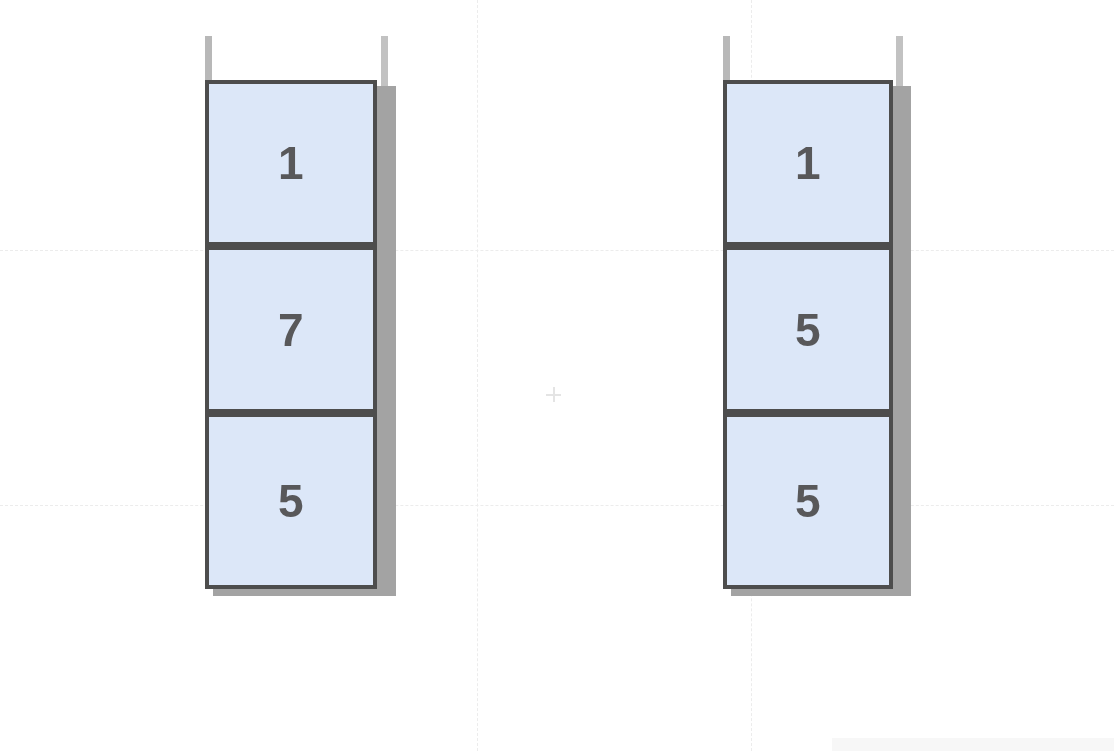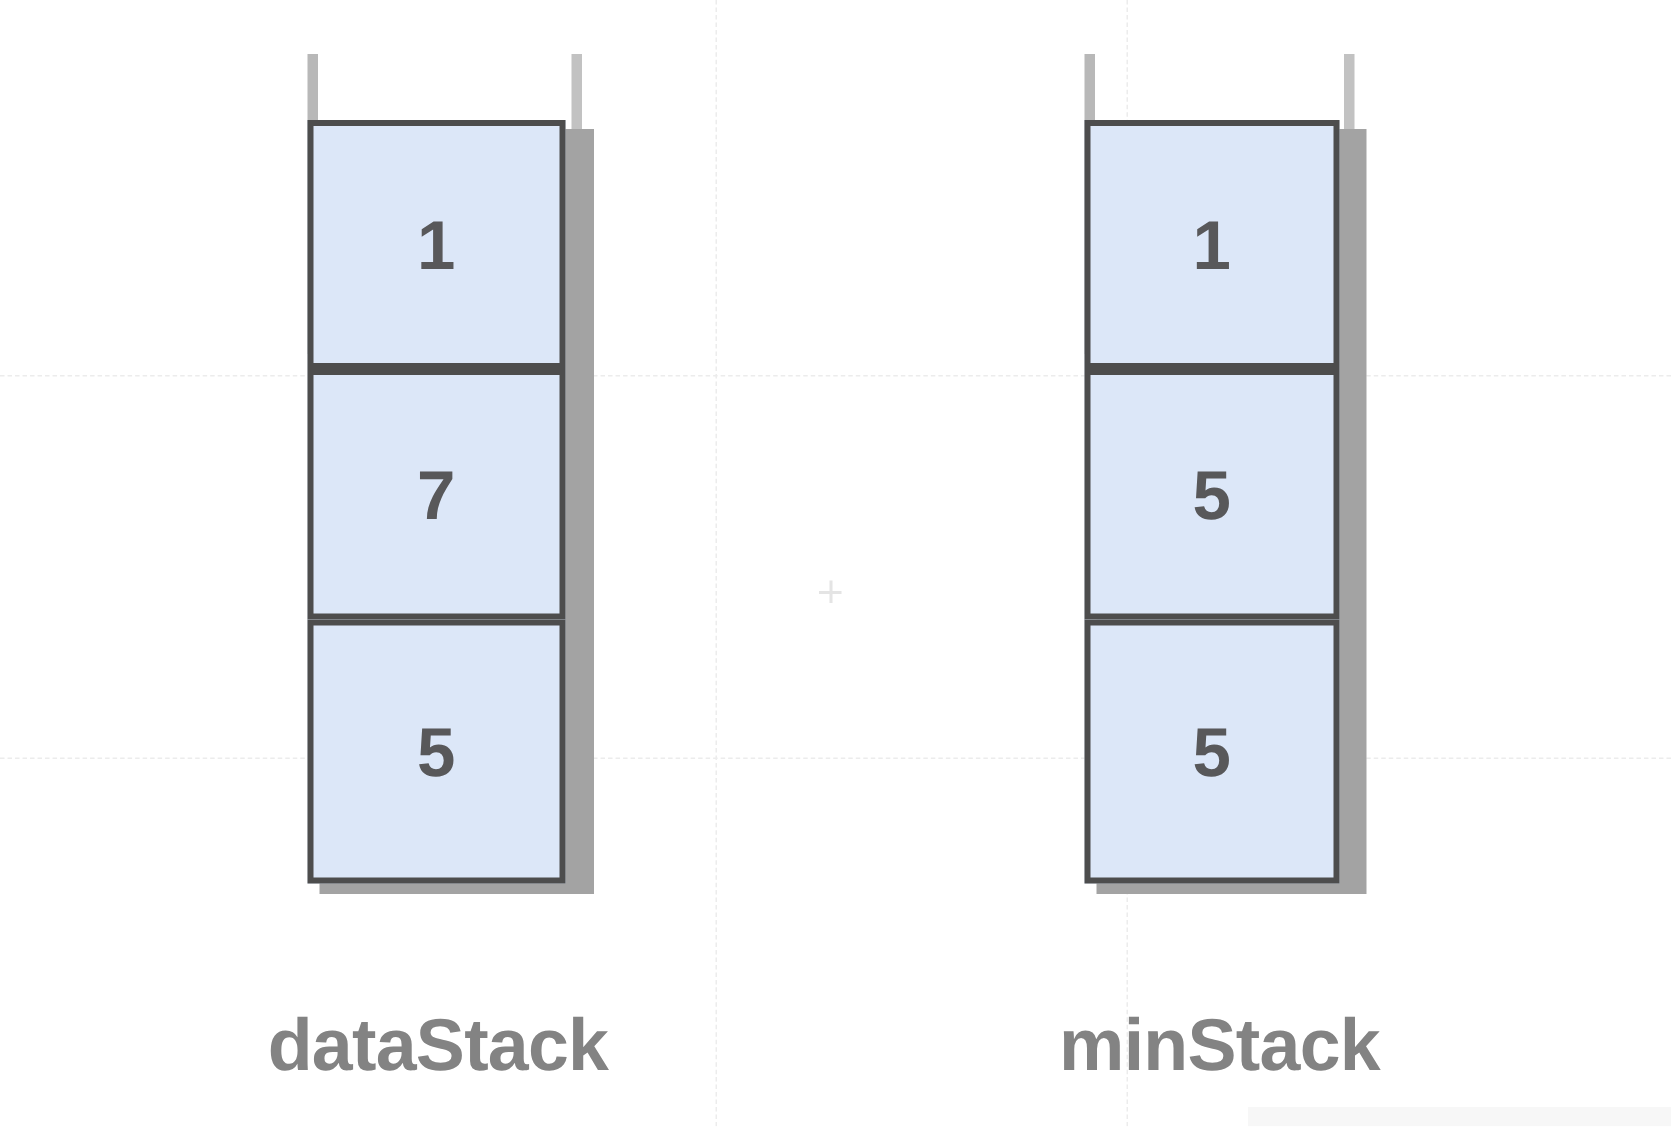--- a/index.html
+++ b/index.html
@@ -136,31 +136,29 @@
 
     <div class="stack-shadow" style="left:8px; top:50px; width:183px; height:510px;"></div>
 
     <div class="cell-column" style="left:0px; top:44px; width:172px;">
       <div class="cell" style="height:166px;">1</div>
       <div class="cell sep" style="height:167px;">7</div>
       <div class="cell sep" style="height:176px;">5</div>
     </div>
   </div>
 
-  <div class="stack-label" style="left:86px; top:669px; width:412px;">dataStack</div>
 
   <div class="stack-figure" style="left:723px; top:36px; width:180px; height:560px;">
 
     <div class="rail rail-left" style="top:0px;  height:200px;"></div>
     <div class="rail rail-right" style="top:0px;  height:200px;"></div>
 
     <div class="stack-shadow" style="left:8px; top:50px; width:180px; height:510px;"></div>
 
     <div class="cell-column" style="left:0px; top:44px; width:170px;">
       <div class="cell" style="height:166px;">1</div>
       <div class="cell sep" style="height:167px;">5</div>
       <div class="cell sep" style="height:176px;">5</div>
     </div>
   </div>
 
-  <div class="stack-label" style="left:607px; top:669px; width:412px;">minStack</div>
 
 </div>
 
 </body></html>

